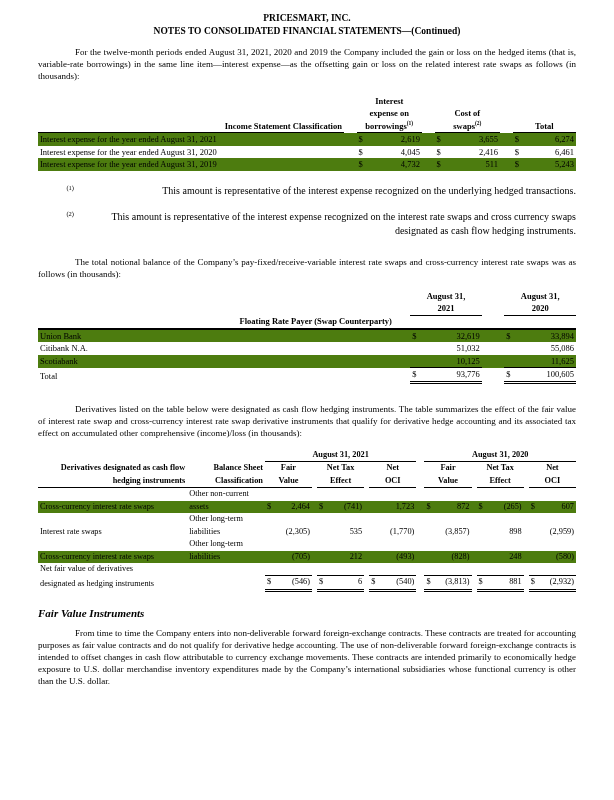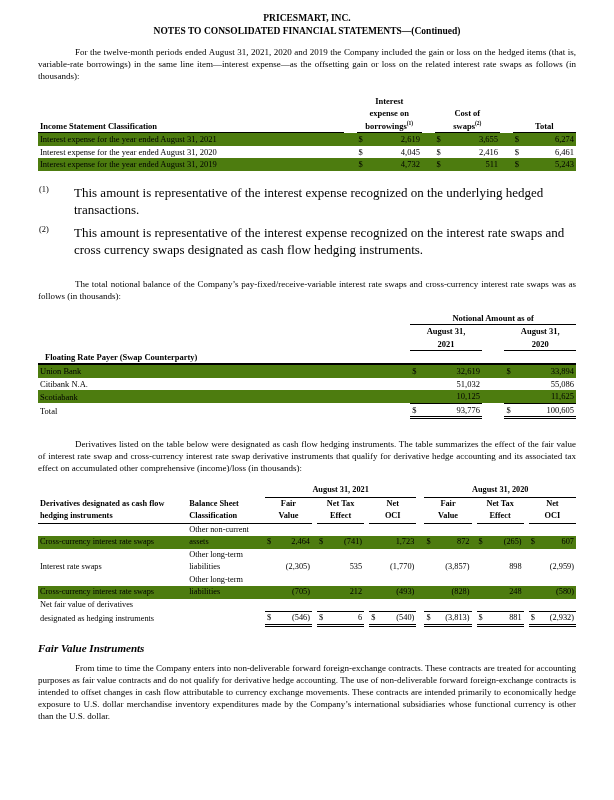--- a/index.html
+++ b/index.html
@@ -13,33 +13,33 @@
   .doc-header { text-align:center; font-weight:bold; font-size:9.5px; line-height:1.35; }
   .para { font-size:9px; line-height:1.33; text-align:justify; text-indent:37px; margin-top:9px; }
   .mt12 { margin-top:20px; }
 
   table { border-collapse:collapse; table-layout:fixed; width:100%; font-size:8.5px; }
   th, td { padding:0 2px; vertical-align:bottom; line-height:12.5px; font-weight:normal; white-space:nowrap; }
   .lbl { text-align:left; }
   .d   { text-align:left; }
   .v   { text-align:right; }
   .hc  { font-weight:bold; text-align:center; }
-  .hl  { font-weight:bold; text-align:left; }
+  .hl  { font-weight:bold; text-align:right; }
   .bb    { border-bottom:1px solid #000; }
   .bt    { border-top:1px solid #000; }
   .bdbl  { border-bottom:3px double #000; }
   .bthick{ border-bottom:2px solid #000; }
   .shade { background:#4d7c0f; }
   .t1 { margin-top:12px; }
   .t2 { margin-top:9px; }
   .t3 { margin-top:9px; font-size:8.3px; }
   sup { font-size:0.65em; vertical-align:super; line-height:0; }
 
   .fn-block { margin-top:13px; }
-  .fnote { display:flex; font-size:13px; line-height:1.35; margin-top:5px; }
+  .fnote { display:flex; font-size:10px; line-height:1.35; margin-top:13px;text-align:right; }
   .fnote .mk { width:36px; flex:none; padding-left:1px; }
   .fnote .tx { flex:1; }
 
   .heading-ib { font-size:11px; font-weight:bold; font-style:italic; margin-top:15px; }
   .footer { position:absolute; left:0; right:0; bottom:24px; text-align:center; font-size:9px; }
 </style>
 </head>
 <body>
 
 <div class="page">
@@ -137,24 +137,20 @@
     <colgroup>
       <col style="width:348px">
         <col style="width:16px">
       <col style="width:14px">
         <col style="width:56px">
       <col style="width:22px">
       <col style="width:14px">
         <col style="width:56px">
     </colgroup>
     <tbody>
-        <tr>
-      <td colspan="2"></td>
-      <th class="hc bb" colspan="5">Notional Amount as of</th>
-    </tr>
     <tr>
       <td colspan="2"></td>
       <th class="hc bb" colspan="2">
         <span>August 31,</span><br>
         <span>2021</span>
       </th>
       <td></td>
       <th class="hc bb" colspan="2">
         <span>August 31,</span><br>
         <span>2020</span>

